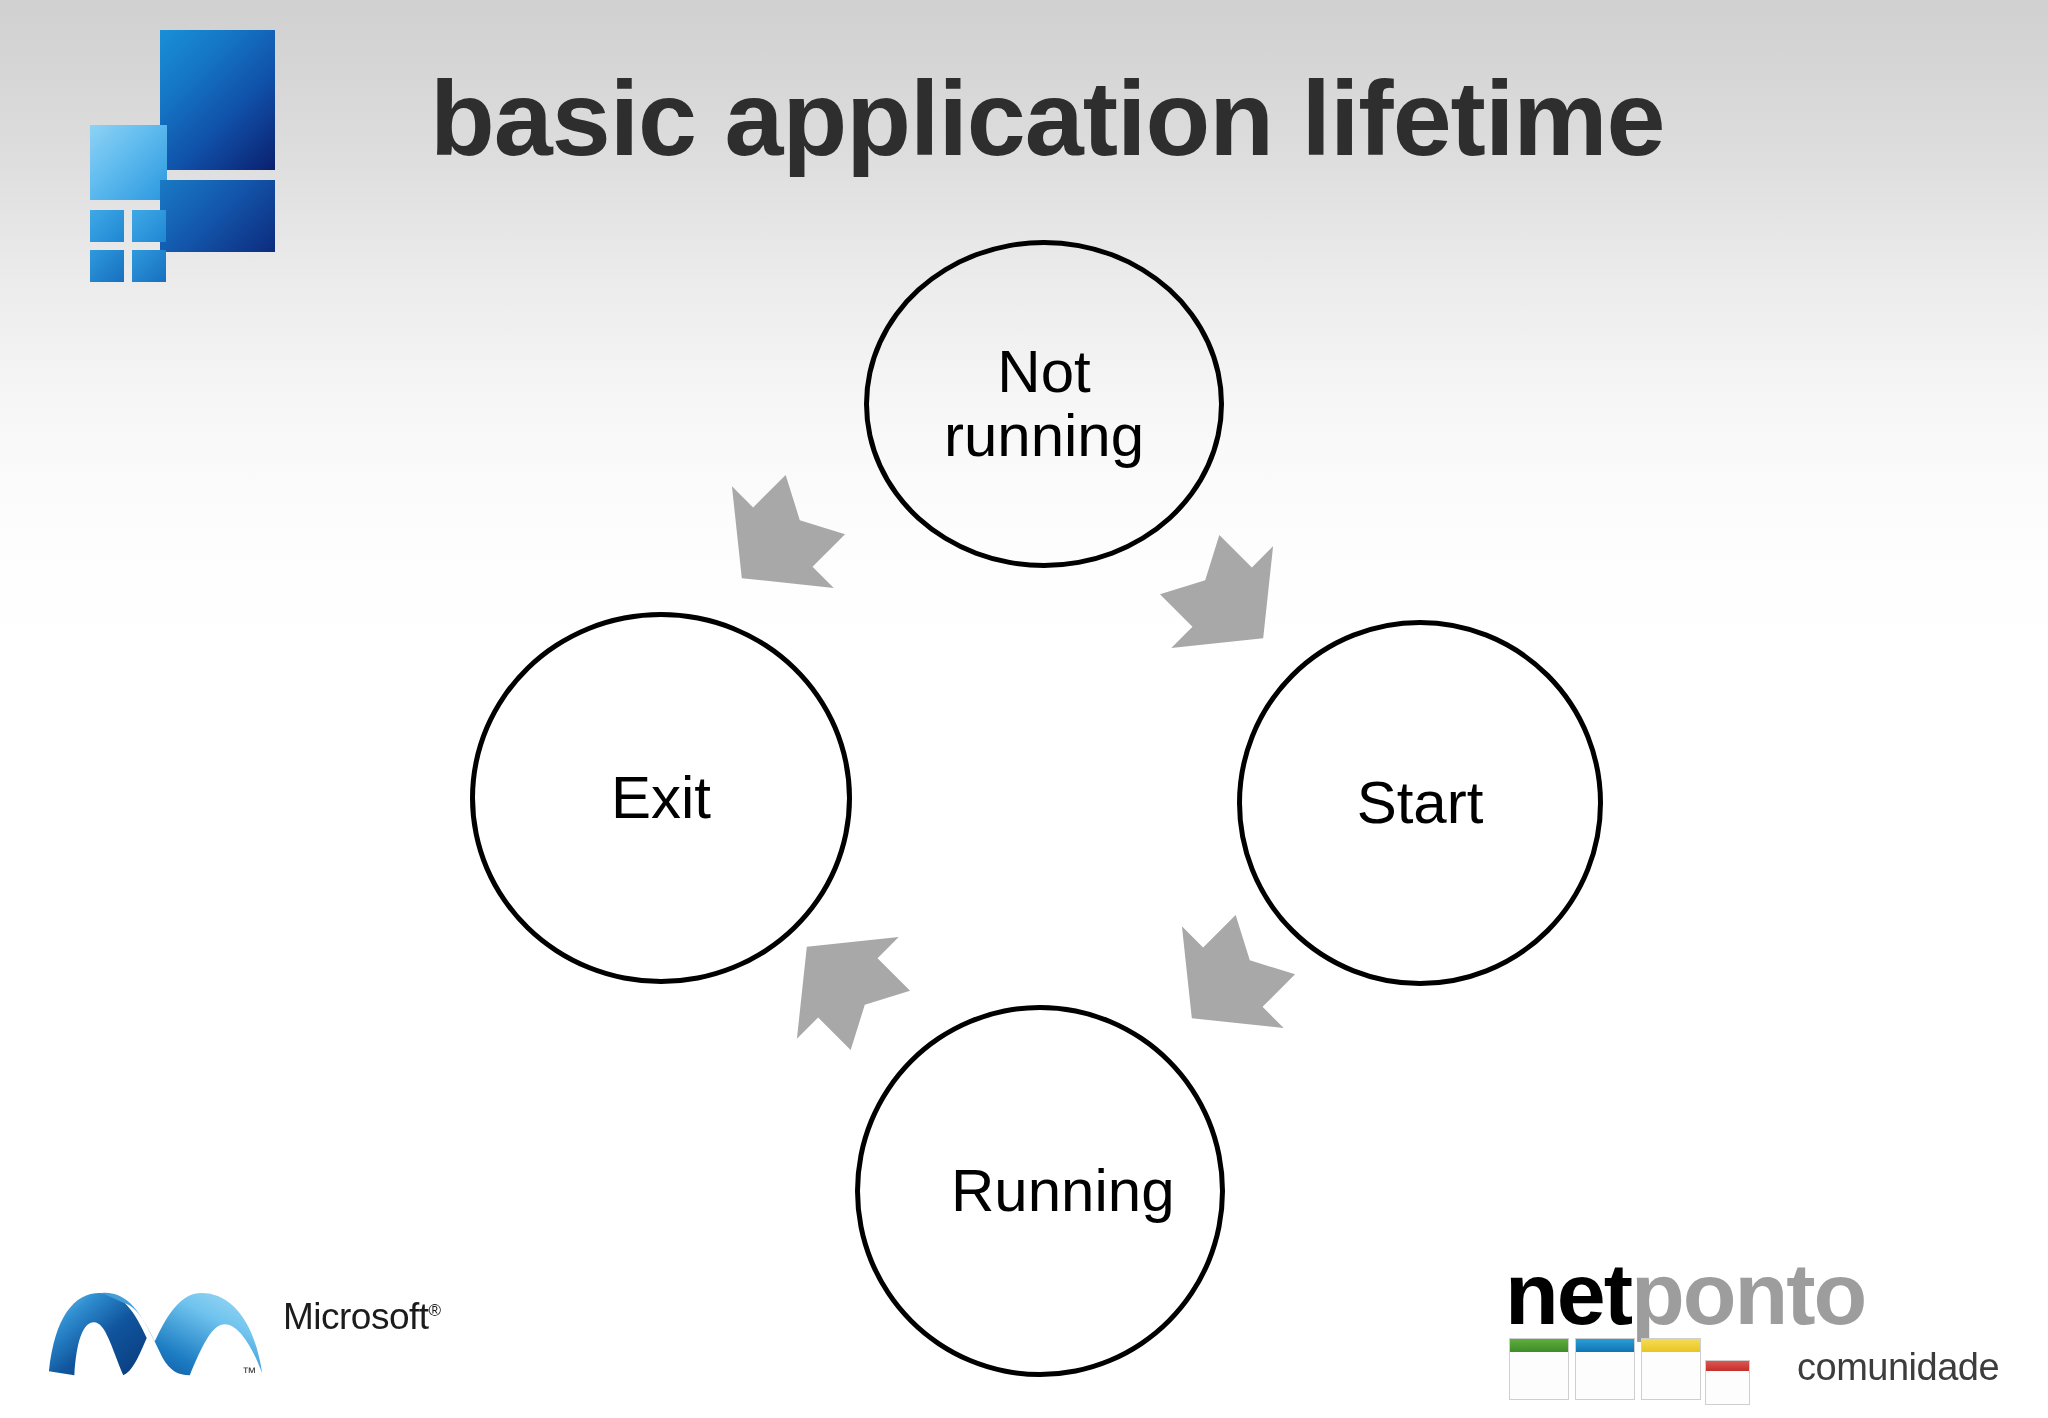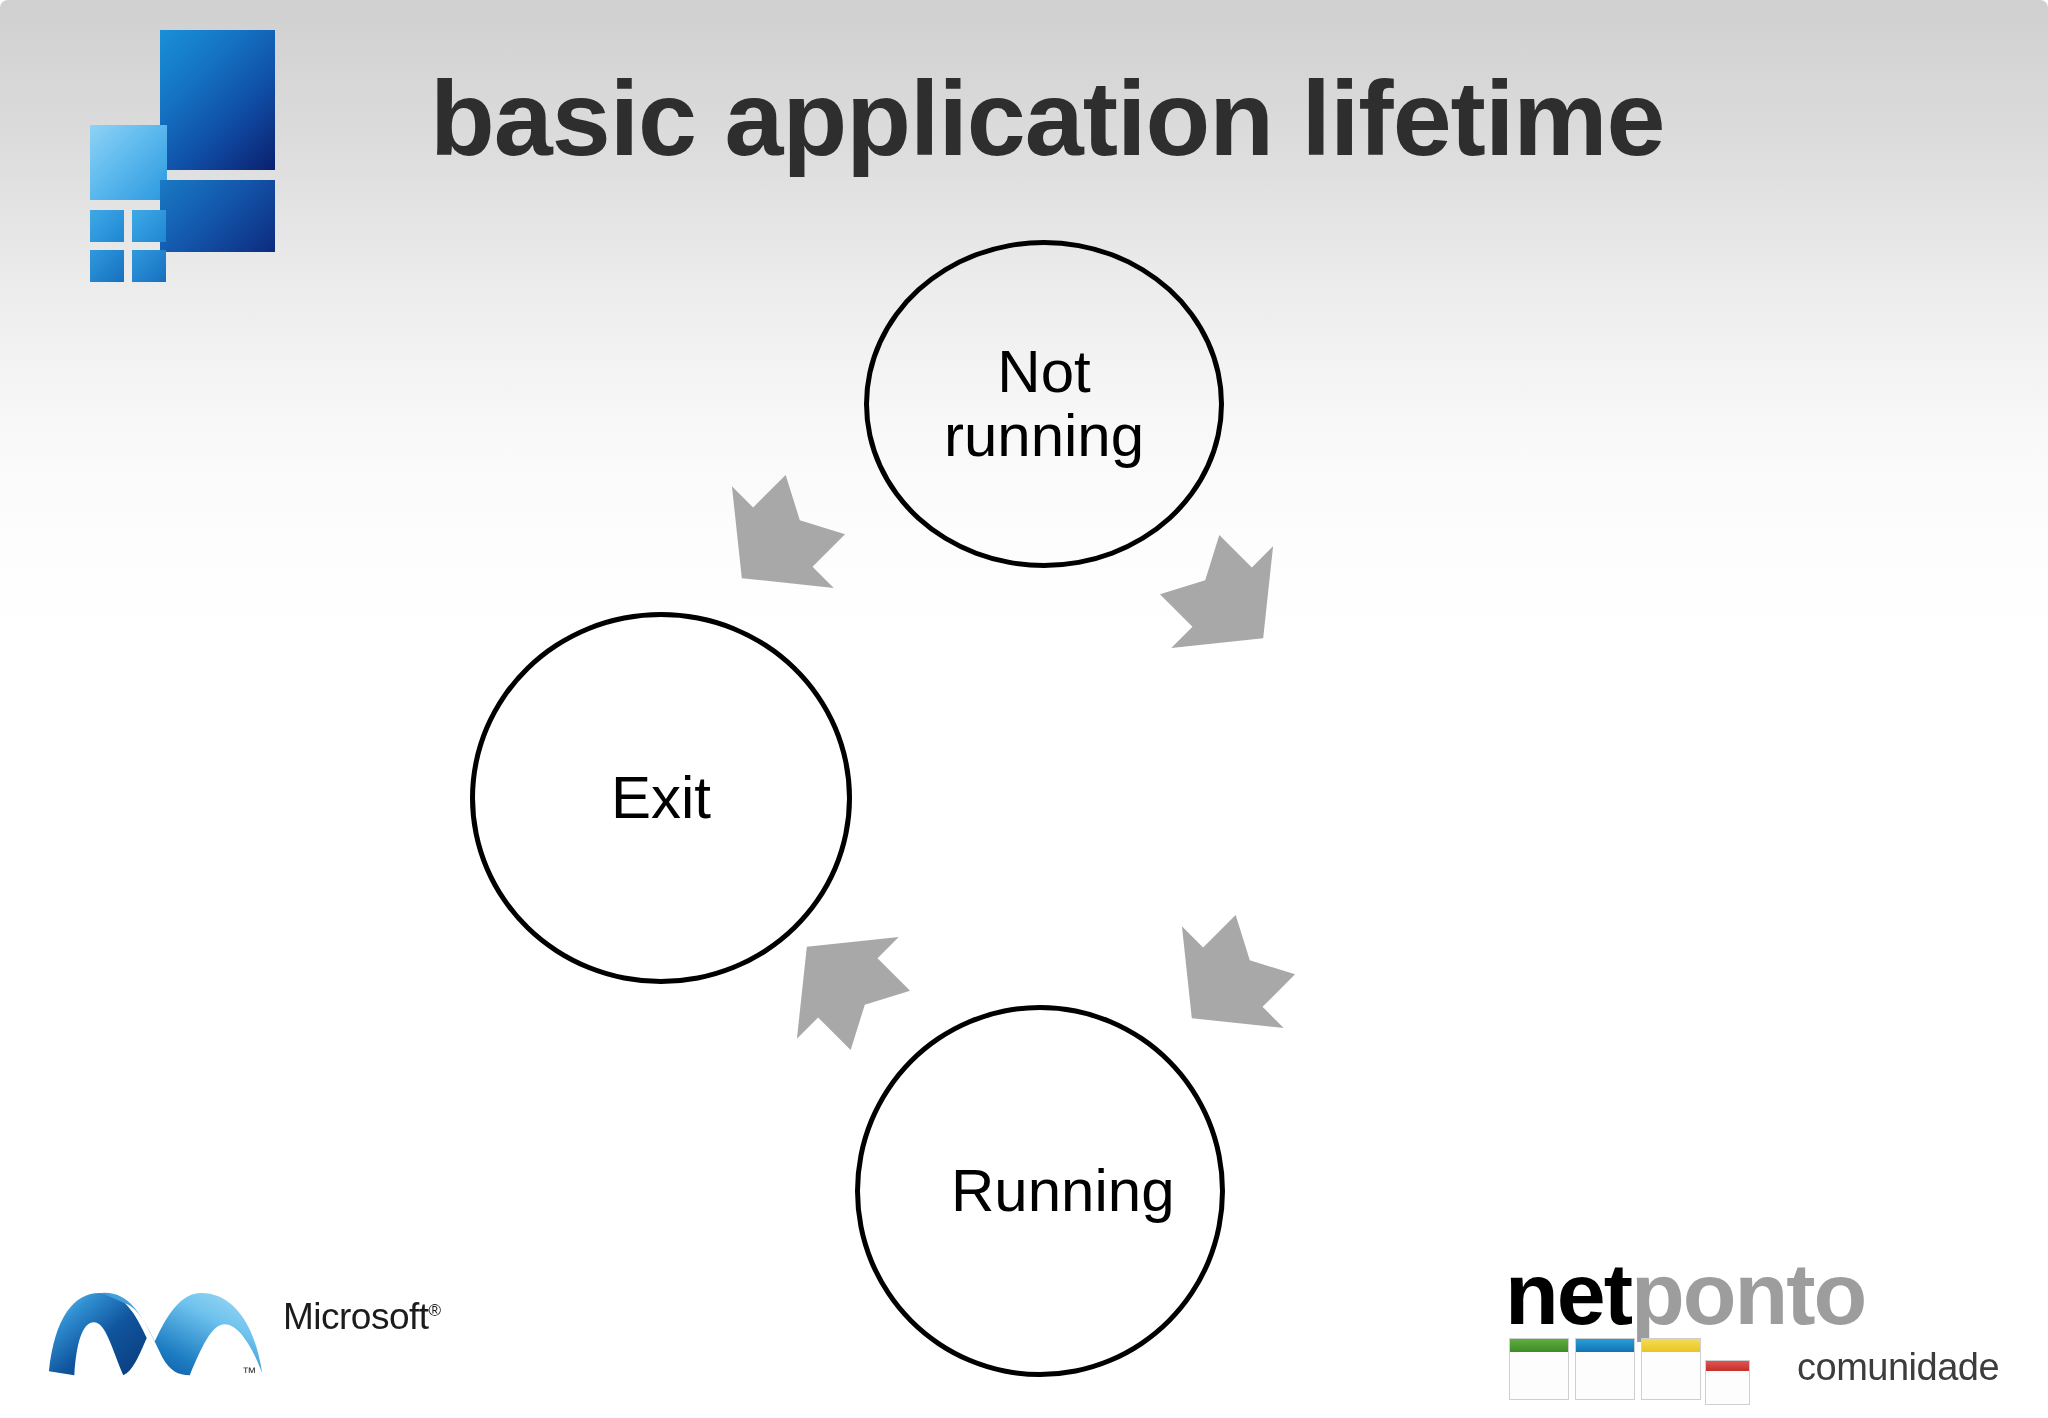--- a/index.html
+++ b/index.html
@@ -5,21 +5,20 @@
   html,body{margin:0;padding:0;}
   body{
     width:2048px;height:1418px;overflow:hidden;
     font-family:"Liberation Sans", sans-serif;
     background:#ffffff;
   }
   #slide{
     position:relative;width:2048px;height:1418px;
     background:linear-gradient(to bottom,#d0d0d0 0%,#dcdcdc 10%,#ececed 20%,#f8f8f9 30%,#fdfdfe 38%,#ffffff 46%,#ffffff 100%);
     overflow:hidden;
-    border-radius:8px;
   }
 
   
   #metro-logo{position:absolute;left:45px;top:30px;width:230px;height:240px;}
   .mtile{position:absolute;}
   .mtile.big{left:115px;top:0px;width:115px;height:140px;
     background:linear-gradient(135deg,#1a8fd8 0%,#1577c6 28%,#1050a8 62%,#0b1f6e 100%);}
   .mtile.med{left:45px;top:95px;width:77px;height:75px;
     background:linear-gradient(135deg,#8ed2f5 0%,#63bdef 40%,#2a98df 100%);}
   .mtile.wide{left:115px;top:150px;width:115px;height:72px;
@@ -149,20 +148,23 @@
         <g transform="translate(1230,980) rotate(135)">
           <polygon points="0,-42 46,-42 46,-72 104,0 46,72 46,42 0,42 22,0" fill="#a8a8a8" transform="translate(-50,0)"></polygon>
         </g>
       </svg>
     </div>
 
     <div class="node" id="node-not-running">
       <div class="node-label">Not running</div>
     </div>
 
+    <div class="node" id="node-start">
+      <div class="node-label">Start</div>
+    </div>
 
     <div class="node" id="node-running">
       <div class="node-label">Running</div>
     </div>
 
     <div class="node" id="node-exit">
       <div class="node-label">Exit</div>
     </div>
   </div>
 

